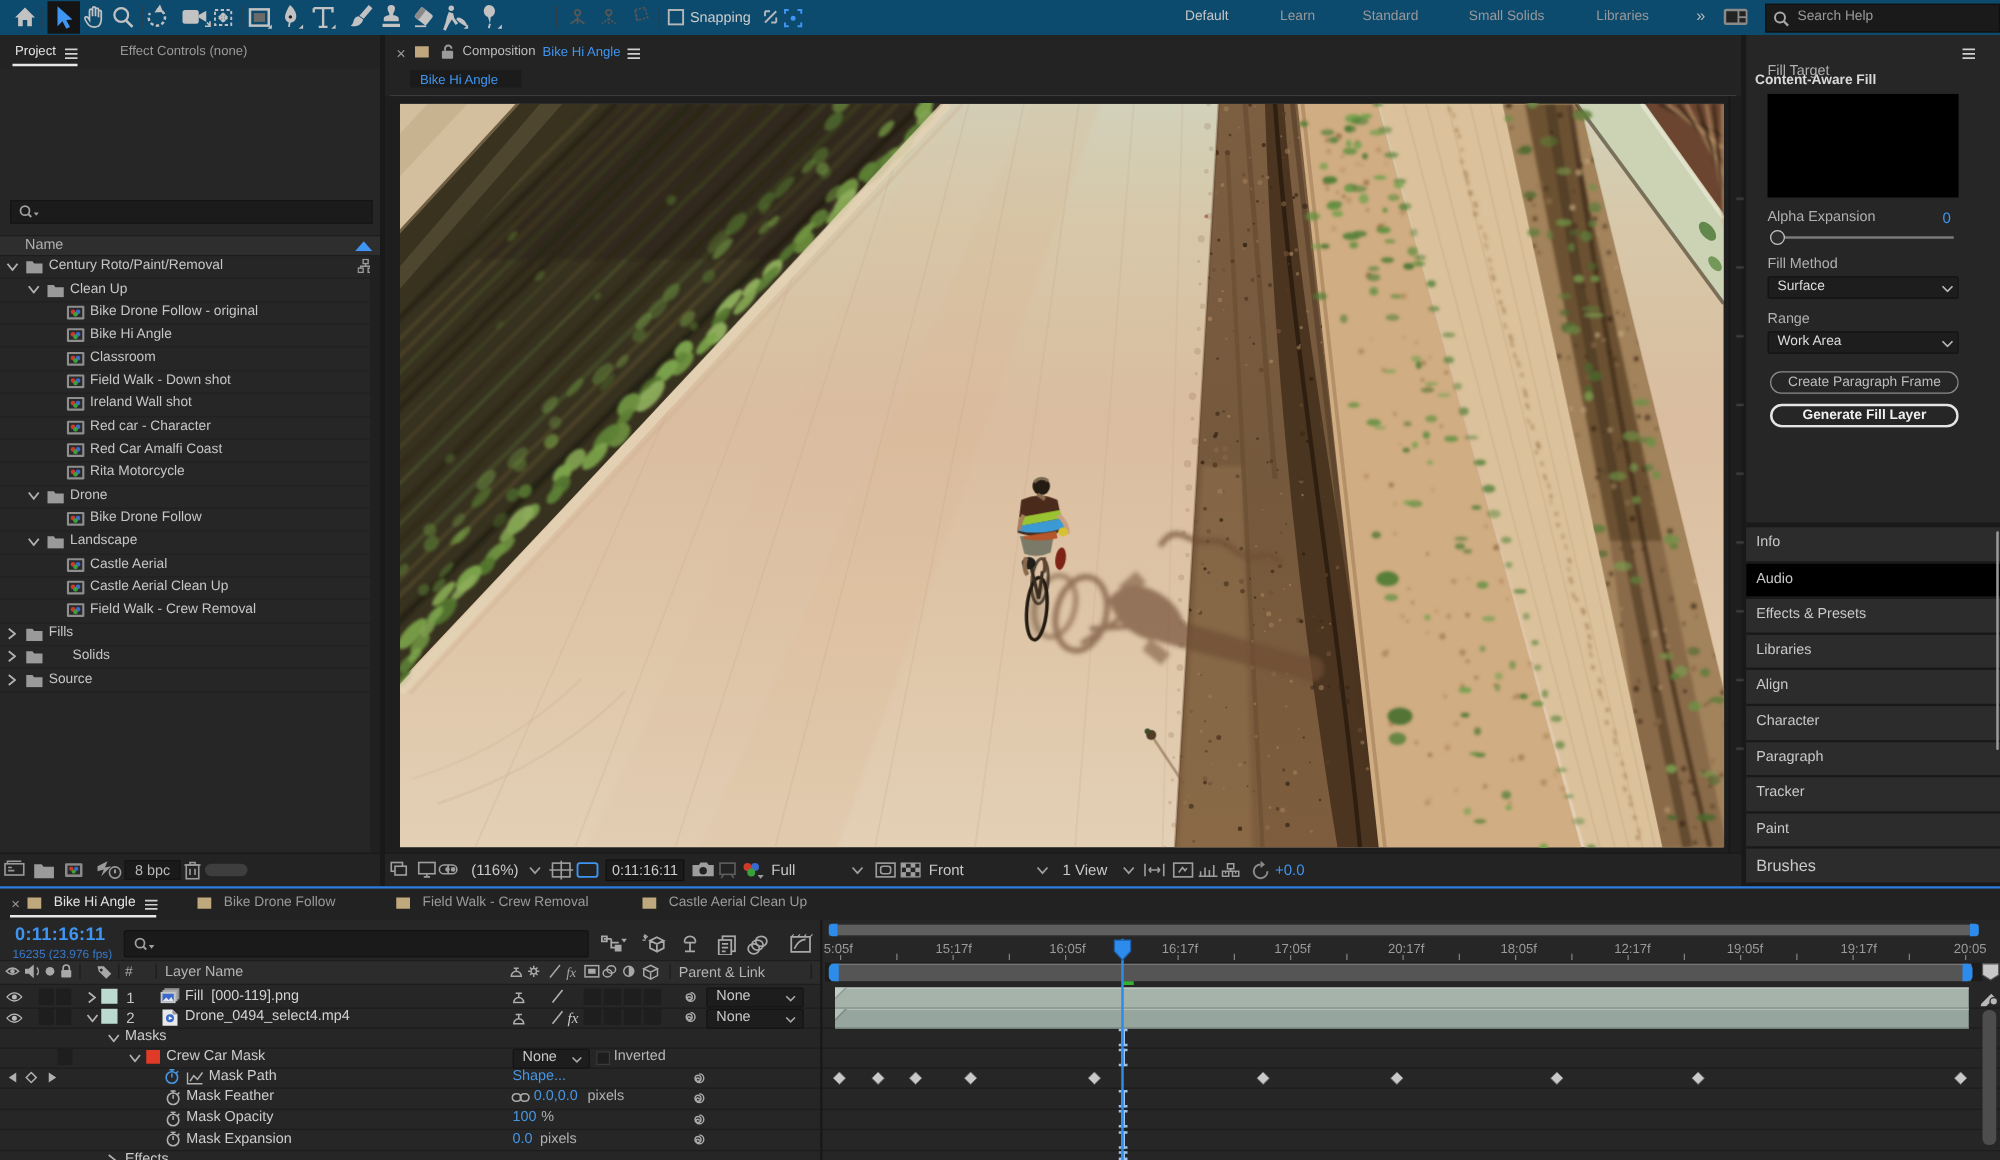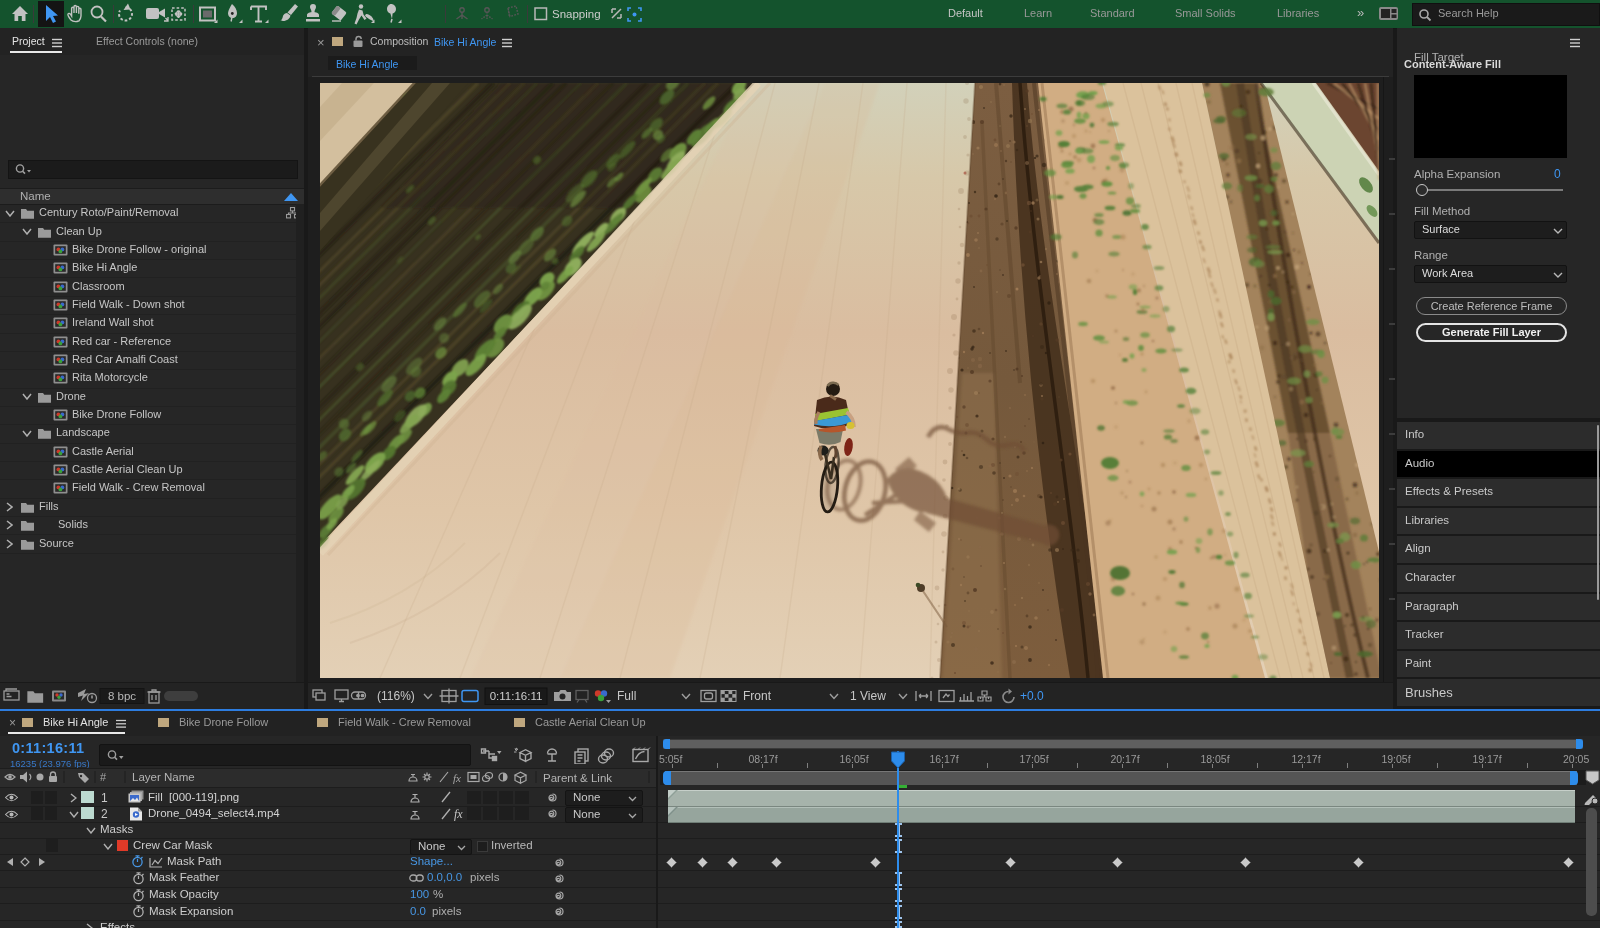--- a/index.html
+++ b/index.html
@@ -6,21 +6,21 @@
   #app{position:relative;width:1600px;height:928px;overflow:hidden;
        font-family:"Liberation Sans",sans-serif;background:#191919;color:#cacaca;}
   .abs{position:absolute;}
   .pane{position:absolute;background:#262626;}
   .txt{white-space:nowrap;}
 </style>
 </head>
 <body>
 <div id="app">
 
-  <div class="abs" id="toolbar" style="left:0;top:0;width:1600px;height:28px;background:#14532d;border-bottom:1px solid #161616;">
+  <div class="abs" id="toolbar" style="left:0;top:0;width:1600px;height:28px;background:#0c4a6e;border-bottom:1px solid #161616;">
     <svg class="abs" style="left:0;top:0" width="700" height="28" viewBox="0 0 700 28">
       <g stroke="#3a3a3a" stroke-width="1">
           <line x1="33.5" y1="5" x2="33.5" y2="23"></line>
           <line x1="113.5" y1="5" x2="113.5" y2="23"></line>
           <line x1="193.5" y1="5" x2="193.5" y2="23"></line>
           <line x1="445.5" y1="5" x2="445.5" y2="23"></line>
           <line x1="527.5" y1="5" x2="527.5" y2="23"></line>
         </g>
 
       <path d="M20 6 L28 14 H25.5 V21 H21.8 V16 H18.2 V21 H14.5 V14 H12 Z" fill="#c2c2c2"></path>
@@ -212,21 +212,21 @@
         </svg>
       <div class="abs txt" style="left:72px;top:112.3px;">Ireland Wall shot</div>
       <div class="abs" style="left:0;top:128.5px;width:296px;height:1px;background:#212121;"></div>
       <svg class="abs" style="left:53px;top:131.6px" width="15" height="12" viewBox="0 0 15 12">
           <rect x="0.5" y="0.5" width="14" height="11" rx="1" fill="#8f8f8f"></rect>
           <rect x="2.2" y="2.2" width="10.6" height="7.6" fill="#2a2a2a"></rect>
           <circle cx="5.4" cy="5.4" r="1.9" fill="#cc3a2a"></circle>
           <circle cx="9.4" cy="5.4" r="1.9" fill="#3a6acc"></circle>
           <circle cx="7.4" cy="7.4" r="1.9" fill="#3aa03a"></circle>
         </svg>
-      <div class="abs txt" style="left:72px;top:130.6px;">Red car - Reference</div>
+      <div class="abs txt" style="left:72px;top:130.6px;">Red car - Character</div>
       <div class="abs" style="left:0;top:146.8px;width:296px;height:1px;background:#212121;"></div>
       <svg class="abs" style="left:53px;top:150.0px" width="15" height="12" viewBox="0 0 15 12">
           <rect x="0.5" y="0.5" width="14" height="11" rx="1" fill="#8f8f8f"></rect>
           <rect x="2.2" y="2.2" width="10.6" height="7.6" fill="#2a2a2a"></rect>
           <circle cx="5.4" cy="5.4" r="1.9" fill="#cc3a2a"></circle>
           <circle cx="9.4" cy="5.4" r="1.9" fill="#3a6acc"></circle>
           <circle cx="7.4" cy="7.4" r="1.9" fill="#3aa03a"></circle>
         </svg>
       <div class="abs txt" style="left:72px;top:149.0px;">Red Car Amalfi Coast</div>
       <div class="abs" style="left:0;top:165.2px;width:296px;height:1px;background:#212121;"></div>
@@ -1581,21 +1581,21 @@
         </svg>
     </div>
     <div class="abs txt" style="left:17px;top:221px;font-size:11.5px;color:#b0b0b0;">Range</div>
     <div class="abs" style="left:17px;top:236.5px;width:151px;height:16px;background:#1d1d1d;border:1px solid #121212;border-radius:2px;">
       <div class="abs txt" style="left:7px;top:1px;font-size:11px;color:#dcdcdc;">Work Area</div>
       <svg class="abs" style="left:138px;top:6px" width="10" height="6" viewBox="0 0 10 6">
           <path d="M1 1 L5 5 L9 1" fill="none" stroke="#b8b8b8" stroke-width="1.4"></path>
         </svg>
     </div>
     <div class="abs" style="left:19px;top:269px;width:149px;height:16px;border:1px solid #8a8a8a;border-radius:9px;text-align:center;">
-      <div class="txt" style="font-size:11px;color:#bdbdbd;margin-top:2px;">Create Reference Frame</div>
+      <div class="txt" style="font-size:11px;color:#bdbdbd;margin-top:2px;">Create Paragraph Frame</div>
     </div>
     <div class="abs" style="left:19px;top:294.5px;width:147px;height:15px;border:2px solid #e4e4e4;border-radius:10px;text-align:center;">
       <div class="txt" style="font-size:11px;font-weight:bold;color:#f0f0f0;margin-top:1px;">Generate Fill Layer</div>
     </div>
     <div class="abs" style="left:0;top:390px;width:203px;height:4px;background:#191919;"></div>
     <div class="abs" style="left:0;top:394.0px;width:203px;height:26.6px;background:#2c2c2c;border-bottom:2px solid #191919;">
         <div class="abs txt" style="left:8px;top:6px;font-size:11.5px;color:#c9c9c9;">Info</div>
       </div>
     <div class="abs" style="left:0;top:422.6px;width:241px;height:26.6px;background:#000000;border-bottom:2px solid #191919;">
         <div class="abs txt" style="left:8px;top:6px;font-size:11.5px;color:#c9c9c9;">Audio</div>
@@ -1873,21 +1873,21 @@
     <svg class="abs" style="left:86px;top:211.5px" width="7" height="10" viewBox="0 0 7 10">
         <path d="M1 1 L6 5 L1 9" fill="none" stroke="#b0b0b0" stroke-width="1.4"></path>
       </svg>
     <div class="abs txt" style="left:100px;top:210px;font-size:11.5px;color:#cdcdcd;">Effects</div>
     <div class="abs" style="left:656px;top:25px;width:2px;height:192px;background:#191919;"></div>
     <div class="abs" style="left:663px;top:28px;width:920px;height:10px;background:#3a3a3a;"></div>
     <div class="abs" style="left:669px;top:29px;width:908px;height:8px;background:#5f5f5f;"></div>
     <div class="abs" style="left:663px;top:28px;width:7px;height:10px;background:#2d8ceb;border-radius:3px 0 0 3px;"></div>
     <div class="abs" style="left:1576px;top:28px;width:7px;height:10px;background:#2d8ceb;border-radius:0 3px 3px 0;"></div>
     <div class="abs txt" style="left:659px;top:42px;font-size:10.5px;color:#9a9a9a;">5:05f</div>
-    <div class="abs txt" style="left:763px;top:42px;font-size:10.5px;color:#9a9a9a;transform:translateX(-50%);">08:17f</div>
+    <div class="abs txt" style="left:763px;top:42px;font-size:10.5px;color:#9a9a9a;transform:translateX(-50%);">15:17f</div>
     <div class="abs txt" style="left:854px;top:42px;font-size:10.5px;color:#9a9a9a;transform:translateX(-50%);">16:05f</div>
     <div class="abs txt" style="left:944px;top:42px;font-size:10.5px;color:#9a9a9a;transform:translateX(-50%);">16:17f</div>
     <div class="abs txt" style="left:1034px;top:42px;font-size:10.5px;color:#9a9a9a;transform:translateX(-50%);">17:05f</div>
     <div class="abs txt" style="left:1125px;top:42px;font-size:10.5px;color:#9a9a9a;transform:translateX(-50%);">20:17f</div>
     <div class="abs txt" style="left:1215px;top:42px;font-size:10.5px;color:#9a9a9a;transform:translateX(-50%);">18:05f</div>
     <div class="abs txt" style="left:1306px;top:42px;font-size:10.5px;color:#9a9a9a;transform:translateX(-50%);">12:17f</div>
     <div class="abs txt" style="left:1396px;top:42px;font-size:10.5px;color:#9a9a9a;transform:translateX(-50%);">19:05f</div>
     <div class="abs txt" style="left:1487px;top:42px;font-size:10.5px;color:#9a9a9a;transform:translateX(-50%);">19:17f</div>
     <div class="abs txt" style="left:1563px;top:42px;font-size:10.5px;color:#9a9a9a;">20:05</div>
     <div class="abs" style="left:672px;top:53px;width:1px;height:4px;background:#808080;"></div>

